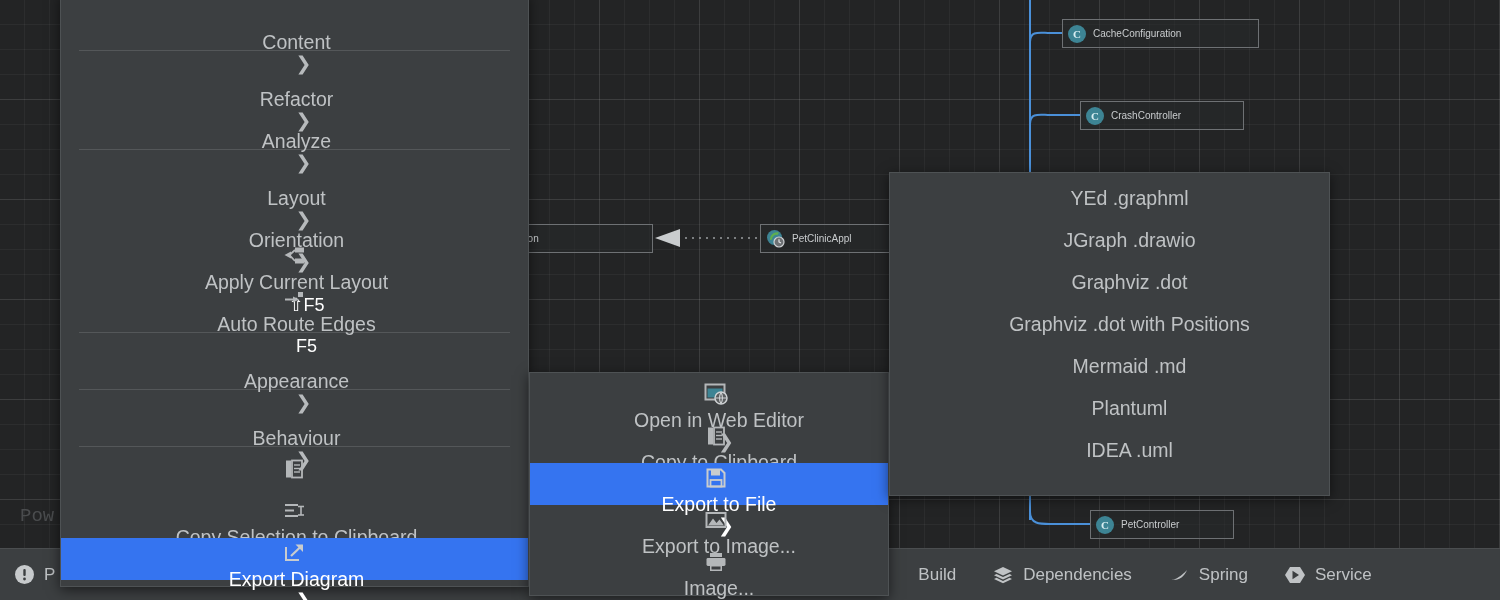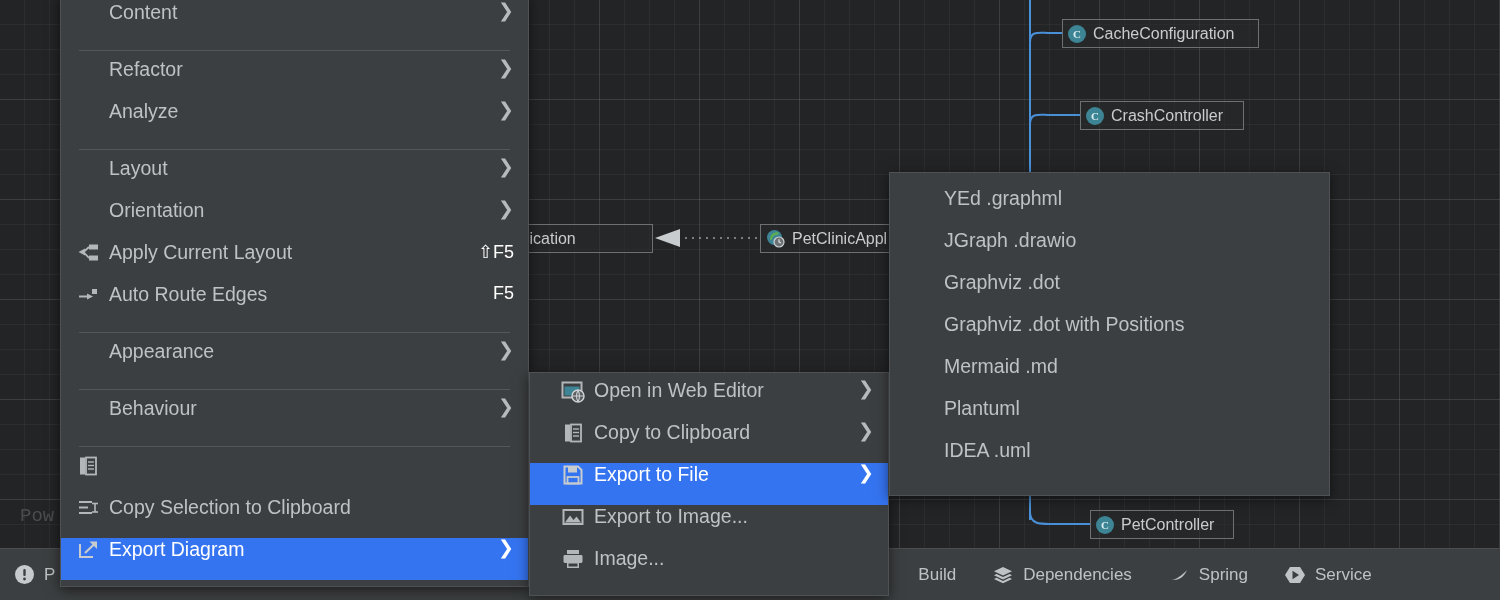--- a/index.html
+++ b/index.html
@@ -23,21 +23,21 @@
     background-position:-1px -1px,-1px -1px,-1px -1px,-1px -1px;
   }
   #edges{ position:absolute; left:0; top:0; }
 
   .node{
     position:absolute; height:29px;
     border:1px solid #6e7174; background:rgba(40,42,44,.55);
     display:flex; align-items:center; gap:7px;
     padding:0 10px 0 5px; white-space:nowrap;
   }
-  .node .label{ font-size:16px; color:#c9ccce; }
+  .node .label{ font-size:10px; color:#c9ccce; }
   .cbadge{
     width:18px; height:18px; border-radius:50%;
     background:#3d8494; color:#d9eef2; flex:0 0 18px;
     font-size:11px; font-weight:bold; line-height:18px; text-align:center;
     font-family:"Liberation Serif", serif;
   }
   .springbadge{ width:19px; height:19px; flex:0 0 19px; position:relative; }
 
   .wm{ position:absolute; color:#4a4c4e; font-size:19px; }
 
@@ -51,23 +51,24 @@
   .sb-item .t{ color:#bfc2c4; }
 
   
   .menu{
     position:absolute; background:#3c3f41;
     border:1px solid #4e5254;
     box-shadow:0 3px 12px rgba(0,0,0,.55);
     padding:6px 0; z-index:50;
   }
   .mi{
-    position:relative; display:flex; align-items:flex-start;
+    position:relative; display:flex; align-items:center;
     height:42px; padding:0 14px 0 28px; color:#bfc2c4; font-size:19.5px;
     white-space:nowrap;
+    flex-direction:column;
   }
   .mi .ic{ width:30px; flex:0 0 30px; display:flex; align-items:center; justify-content:center; }
   .mi .tx{ flex:1 1 auto; padding-left:6px; }
   .mi .sc{ color:#ffffff; font-size:18px; padding-left:26px; }
   .mi .arr{ padding-left:20px; color:#b7babc; font-size:19px; line-height:1; }
   .mi.sel{ background:#3574F0; color:#ffffff; }
   .mi.sel .arr{ color:#ffffff; }
   .sep{ height:1px; background:#545759; margin:7px 18px; }
 
   #menu1{ left:60px; top:-6px; width:469px; }

